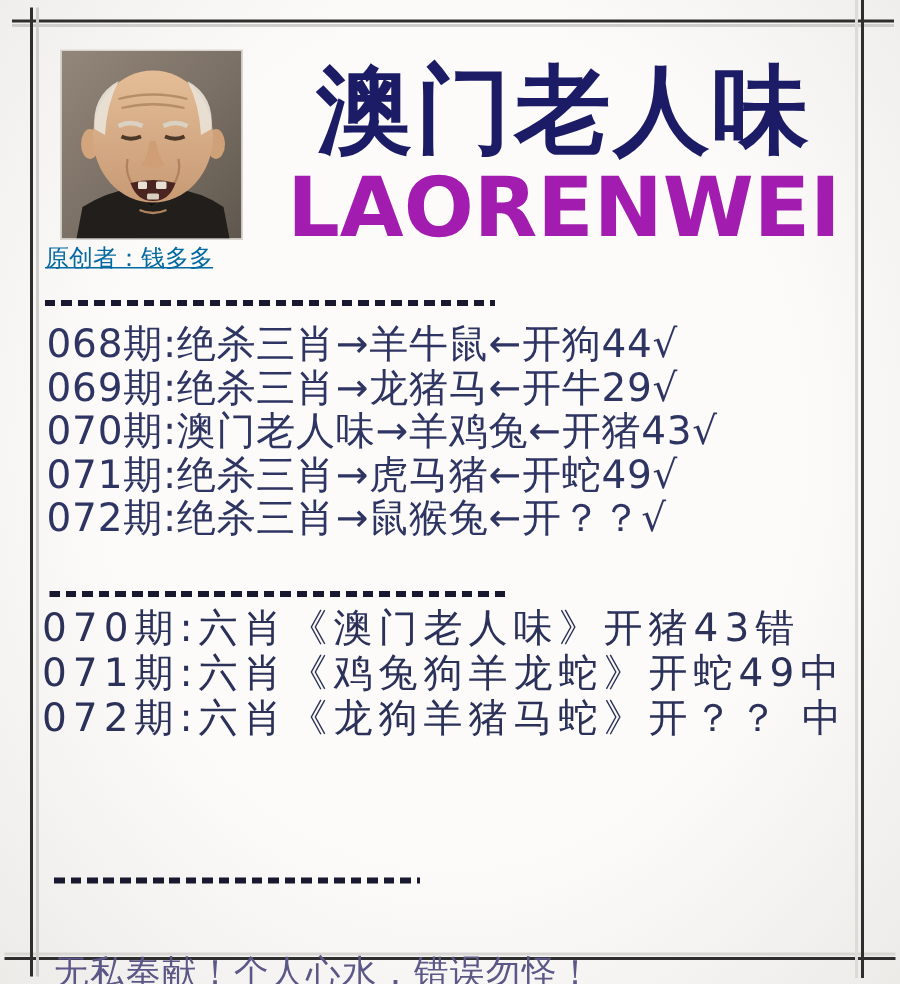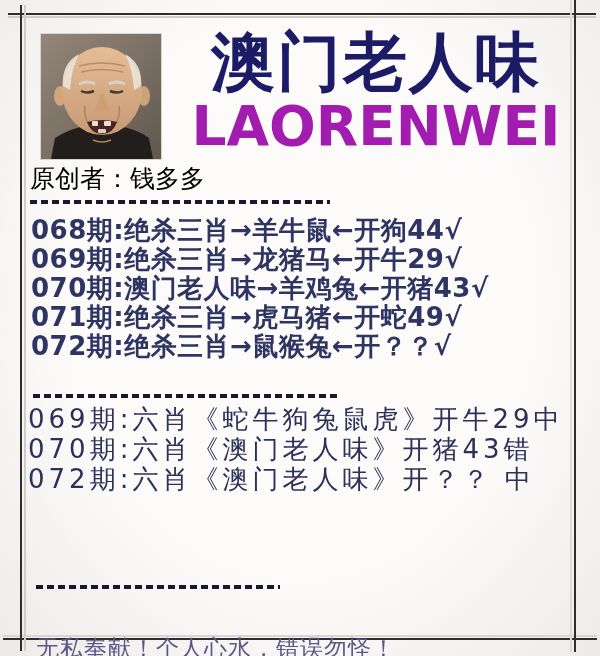--- a/index.html
+++ b/index.html
@@ -12,40 +12,40 @@
   .fline{position:absolute;background:#2e2e2e;}
   .fline.h{height:2px;}
   .fline.v{width:2px;}
   #frame-top{top:13px;left:8px;width:588px;box-shadow:0 3px 0 #cfcdca;}
   #frame-bottom{top:638px;left:3px;width:594px;box-shadow:0 -3px 0 #d8d6d3;}
   #frame-left{left:20px;top:5px;height:646px;box-shadow:4px 0 0 #cfcdca;}
   #frame-right{left:574px;top:0;height:652px;box-shadow:-4px 0 0 #dddbd8;}
 
   
   #photo{position:absolute;left:40px;top:33px;width:122px;height:127px;border:1px solid #d8d4cf;box-sizing:border-box;}
-  #title-block{position:absolute;left:178px;top:28px;width:396px;text-align:center;}
+  #title-block{position:absolute;left:178px;top:40px;width:396px;text-align:center;}
   #title-cn{
     font-size:64px;font-weight:bold;letter-spacing:2px;line-height:1.08;
     color:#1b1b66;white-space:nowrap;
   }
   #title-en{
     font-size:55px;font-weight:bold;letter-spacing:0px;line-height:1.0;
     color:#a21caf;white-space:nowrap;margin-top:2px;
   }
-  #author-line{position:absolute;left:30px;top:162px;font-size:25px;color:#000000;white-space:nowrap;}
+  #author-line{position:absolute;left:30px;top:162px;font-size:16px;color:#0369a1;white-space:nowrap;text-decoration:underline;}
 
   
   .dashline{position:absolute;height:4px;
     background:repeating-linear-gradient(90deg,#18182e 0 7px,transparent 7px 11px);}
   #dash-1{left:30px;top:200px;width:300px;}
   #dash-2{left:33px;top:394px;width:306px;}
   #dash-3{left:36px;top:585px;width:244px;}
 
   
-  #sansha-block{position:absolute;left:31px;top:216px;font-weight:bold;}
+  #sansha-block{position:absolute;left:31px;top:216px;}
   #sansha-block .tipline{
     font-size:26px;line-height:29px;color:#2f3562;white-space:nowrap;letter-spacing:0.5px;
   }
   #liuxiao-block{position:absolute;left:28px;top:404px;}
   #liuxiao-block .tipline{
     font-size:26px;line-height:30px;color:#2b3158;white-space:nowrap;letter-spacing:4px;
   }
 
   
   #footer-line{position:absolute;left:36px;top:601px;font-size:23px;color:#5b5786;letter-spacing:1px;white-space:nowrap;margin-top:32px;}
@@ -122,20 +122,20 @@
   <div class="tipline">068期:绝杀三肖→羊牛鼠←开狗44√</div>
   <div class="tipline">069期:绝杀三肖→龙猪马←开牛29√</div>
   <div class="tipline">070期:澳门老人味→羊鸡兔←开猪43√</div>
   <div class="tipline">071期:绝杀三肖→虎马猪←开蛇49√</div>
   <div class="tipline">072期:绝杀三肖→鼠猴兔←开？？√</div>
 </div>
 
 <div class="dashline" id="dash-2"></div>
 
 <div id="liuxiao-block">
-  <div class="tipline">069期:六肖《蛇牛狗兔鼠虎》开牛29中</div>
   <div class="tipline">070期:六肖《澳门老人味》开猪43错</div>
-  <div class="tipline">072期:六肖《澳门老人味》开？？ 中</div>
+  <div class="tipline">071期:六肖《鸡兔狗羊龙蛇》开蛇49中</div>
+  <div class="tipline">072期:六肖《龙狗羊猪马蛇》开？？ 中</div>
 </div>
 
 <div class="dashline" id="dash-3"></div>
 
 <div id="footer-line">无私奉献！个人心水，错误勿怪！</div>
 
 </body></html>

